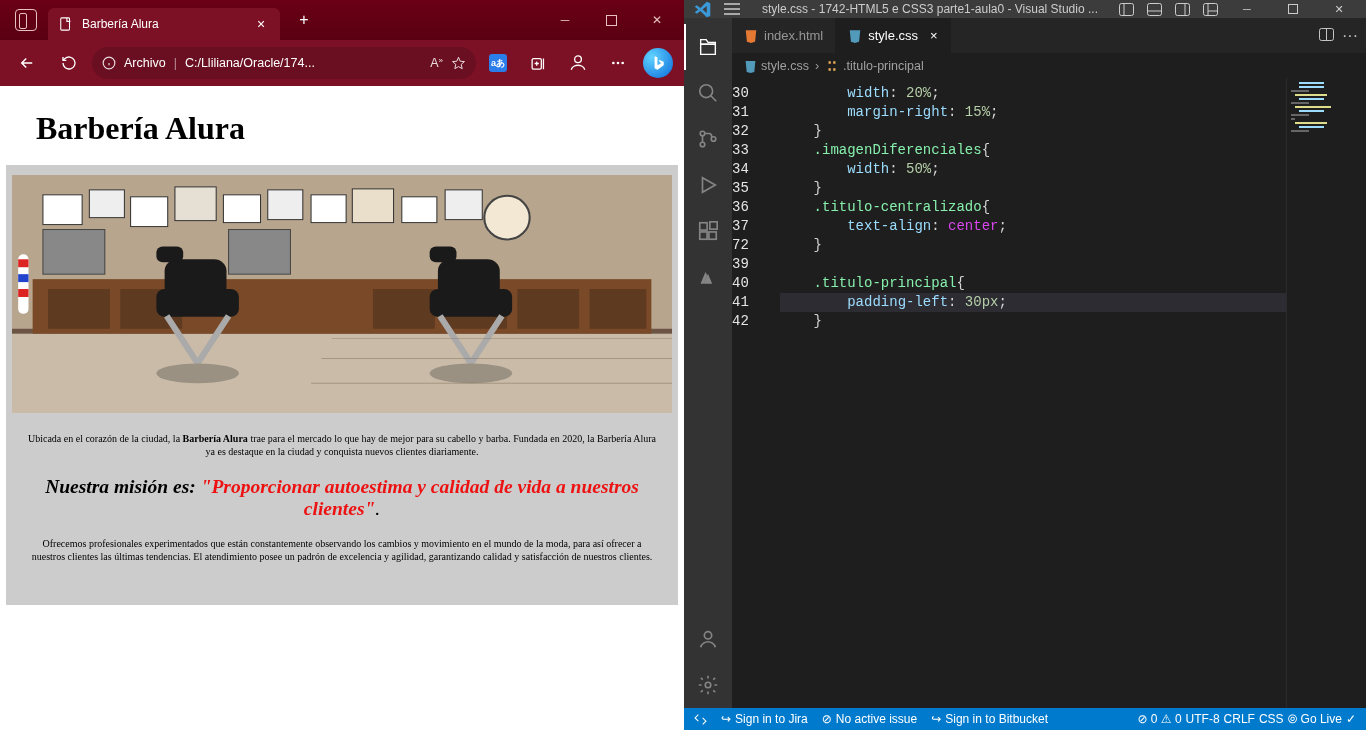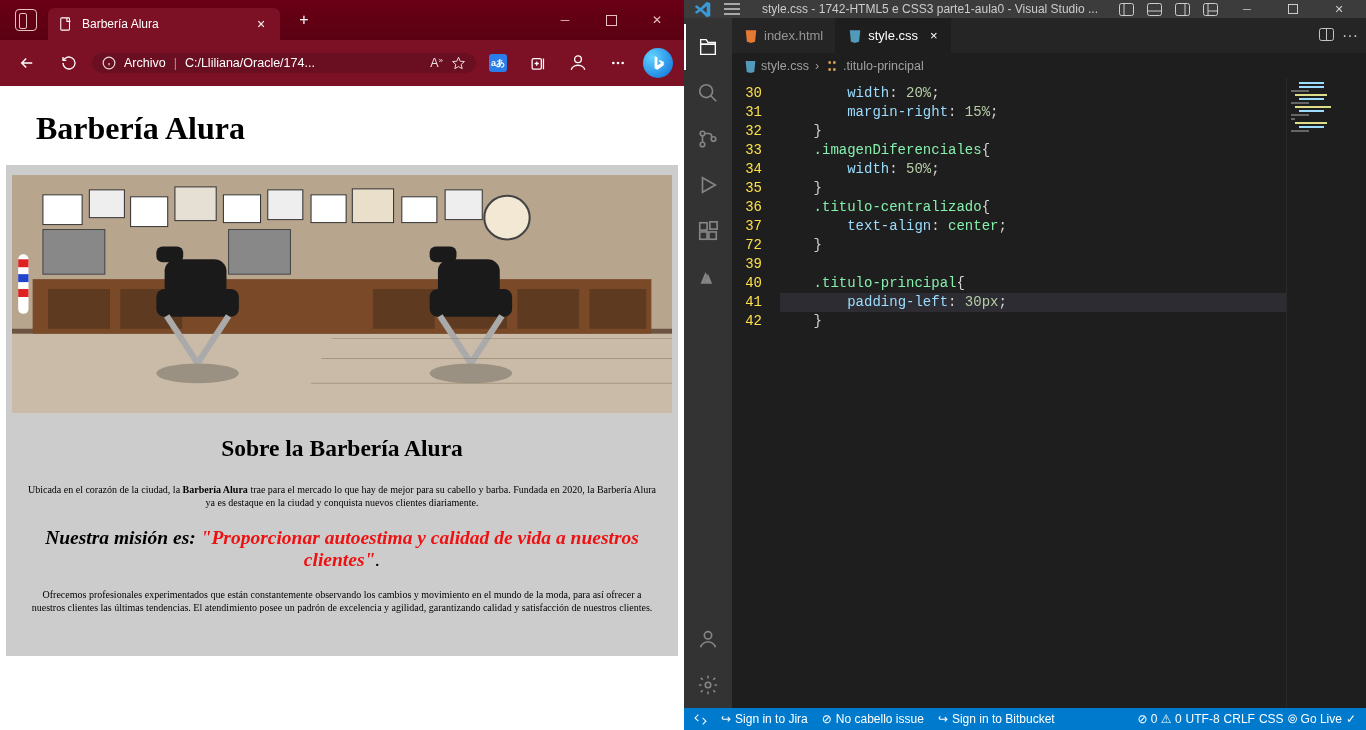--- a/index.html
+++ b/index.html
@@ -50,21 +50,21 @@
       height: 46px;
       background: #7c1024;
       display: flex;
       align-items: center;
       padding: 0 8px;
       gap: 4px;
     }
     .tool-btn { width: 38px; height: 34px; display: flex; align-items: center; justify-content: center; color: #fff; border-radius: 4px; }
     .addr {
       flex: 1;
-      height: 20px;
+      height: 32px;
       background: #6a0f21;
       border-radius: 16px;
       display: flex;
       align-items: center;
       padding: 0 10px;
       gap: 8px;
       color: #fff;
       font-size: 12.5px;
     }
     .addr .label { font-size: 12.5px; }
@@ -192,40 +192,40 @@
     .bc-item { display: flex; align-items: center; gap: 4px; }
     .code-area {
       flex: 1;
       display: flex;
       font-family: Consolas, "Courier New", monospace;
       font-size: 14px;
       line-height: 19px;
       position: relative;
       overflow: hidden;
     }
-    .gutter { width: 38px; text-align: right; padding: 6px 8px 0 0; color: #fde047; }
+    .gutter { width: 38px; text-align: left; padding: 6px 8px 0 0; color: #e5e5e5; }
     .gutter div { height: 19px; }
     .code { flex: 1; padding: 6px 0 0 10px; white-space: pre; color: #d4d4d4; }
     .code .line { height: 19px; }
     .code .line.hl { background: rgba(64, 64, 80, 0.4); }
     .minimap {
       width: 80px;
       background: #1e1e1e;
       border-left: 1px solid #2a2a2a;
       padding: 4px;
     }
     .minimap .mm-line { height: 2px; margin-bottom: 2px; }
     .mm-y { background: #dcdc8b; width: 40%; }
     .mm-c { background: #9cdcfe; width: 35%; }
     .mm-w { background: #666; width: 25%; }
     .sel { color: #86efac; }
     .prop { color: #9cdcfe; }
     .num { color: #b5cea8; }
     .punc { color: #d4d4d4; }
-    .val { color: #86efac; }
+    .val { color: #d946ef; }
     .status {
       height: 22px;
       background: #007acc;
       display: flex;
       align-items: center;
       font-size: 12px;
       color: #fff;
       gap: 14px;
       padding: 0 10px;
     }
@@ -375,21 +375,20 @@
           </g>
 
           <g opacity="0.45">
             <path d="M330 170 L640 170 L640 240 L250 240 Z" fill="none"></path>
             <line x1="310" y1="165" x2="640" y2="165" stroke="#7a6a55" stroke-width="1"></line>
             <line x1="300" y1="185" x2="640" y2="185" stroke="#7a6a55" stroke-width="1"></line>
             <line x1="290" y1="210" x2="640" y2="210" stroke="#7a6a55" stroke-width="1"></line>
           </g>
         </svg>
       </div>
-      <h2 class="titulo-centralizado">Sobre la Barbería Alura</h2>
       <p class="para">
         <span>Ubicada en el corazón de la ciudad, la </span><span class="bold">Barbería Alura</span><span> trae para el mercado lo que hay de mejor para su cabello y barba. Fundada en 2020, la Barbería Alura ya es destaque en la ciudad y conquista nuevos clientes diariamente.</span>
       </p>
       <p class="mission-line">
         <span class="mission-prefix">Nuestra misión es:</span><span class="mission-quote"> "Proporcionar autoestima y calidad de vida a nuestros clientes"</span><span>.</span>
       </p>
       <p class="para">Ofrecemos profesionales experimentados que están constantemente observando los cambios y movimiento en el mundo de la moda, para así ofrecer a nuestros clientes las últimas tendencias. El atendimiento posee un padrón de excelencia y agilidad, garantizando calidad y satisfacción de nuestros clientes.</p>
     </div>
   </div>
 </div>
@@ -578,21 +577,21 @@
     </div>
   </div>
   <div class="status">
     <div class="status-left">
       <span class="stat-item">
           <svg width="13" height="13" viewBox="0 0 24 24" fill="#fff">
             <path d="M8 3L2 9l6 6M16 9l6 6-6 6" stroke="#fff" fill="none" stroke-width="2"></path>
           </svg>
         </span>
       <span class="stat-item">↪ <span>Sign in to Jira</span></span>
-      <span class="stat-item">⊘ <span>No cabello issue</span></span>
+      <span class="stat-item">⊘ <span>No active issue</span></span>
       <span class="stat-item">↪ <span>Sign in to Bitbucket</span></span>
     </div>
     <div class="status-right">
       <span class="stat-item">⊘ 0 ⚠ 0</span>
       <span class="stat-item">UTF-8</span>
       <span class="stat-item">CRLF</span>
       <span class="stat-item">CSS</span>
       <span class="stat-item">⦾ Go Live</span>
       <span class="stat-item">✓</span>
     </div>

